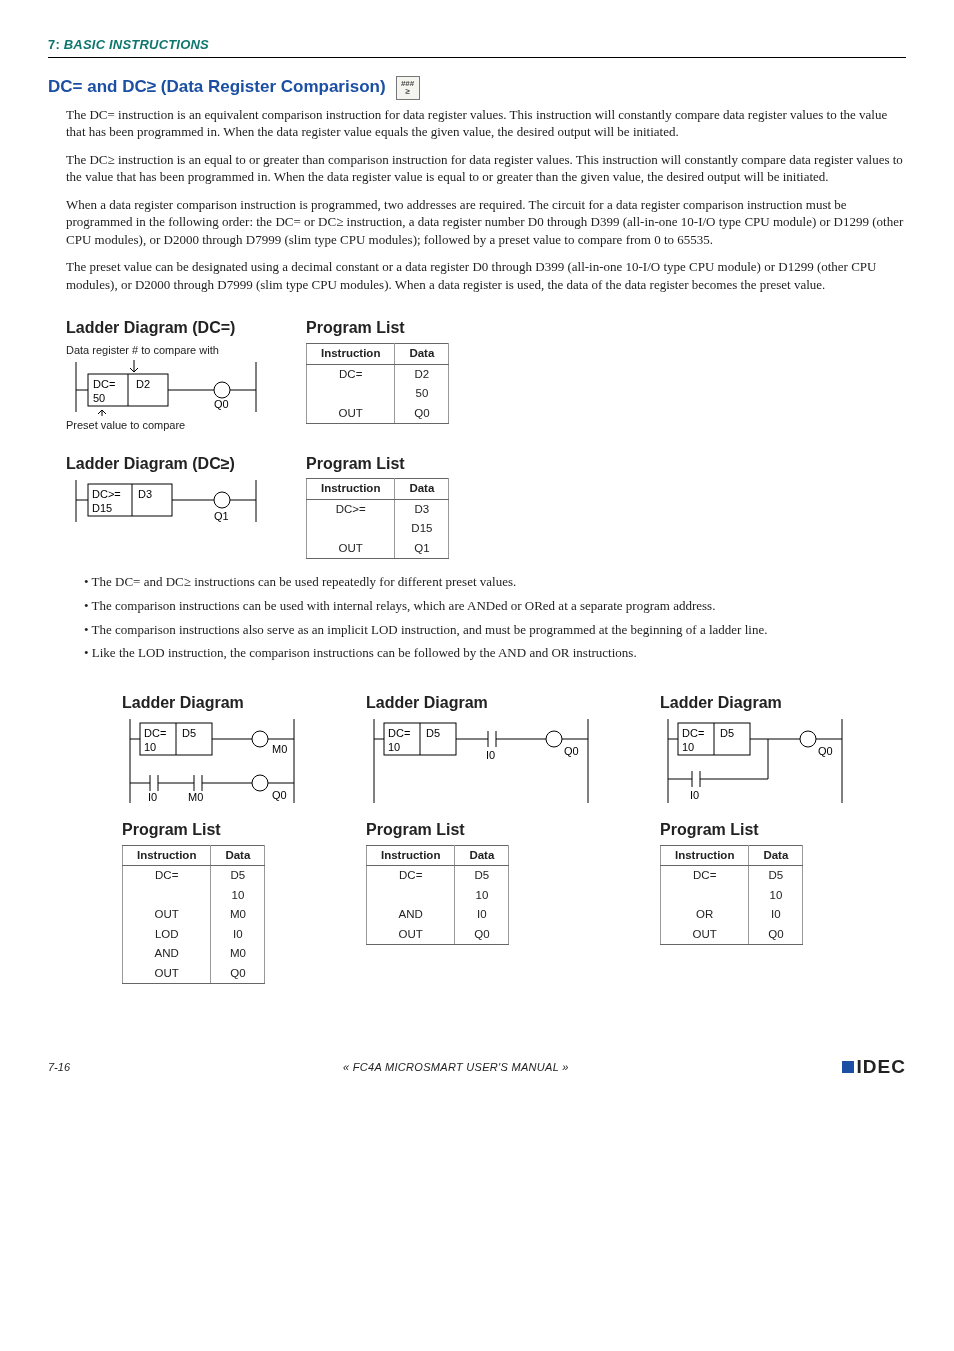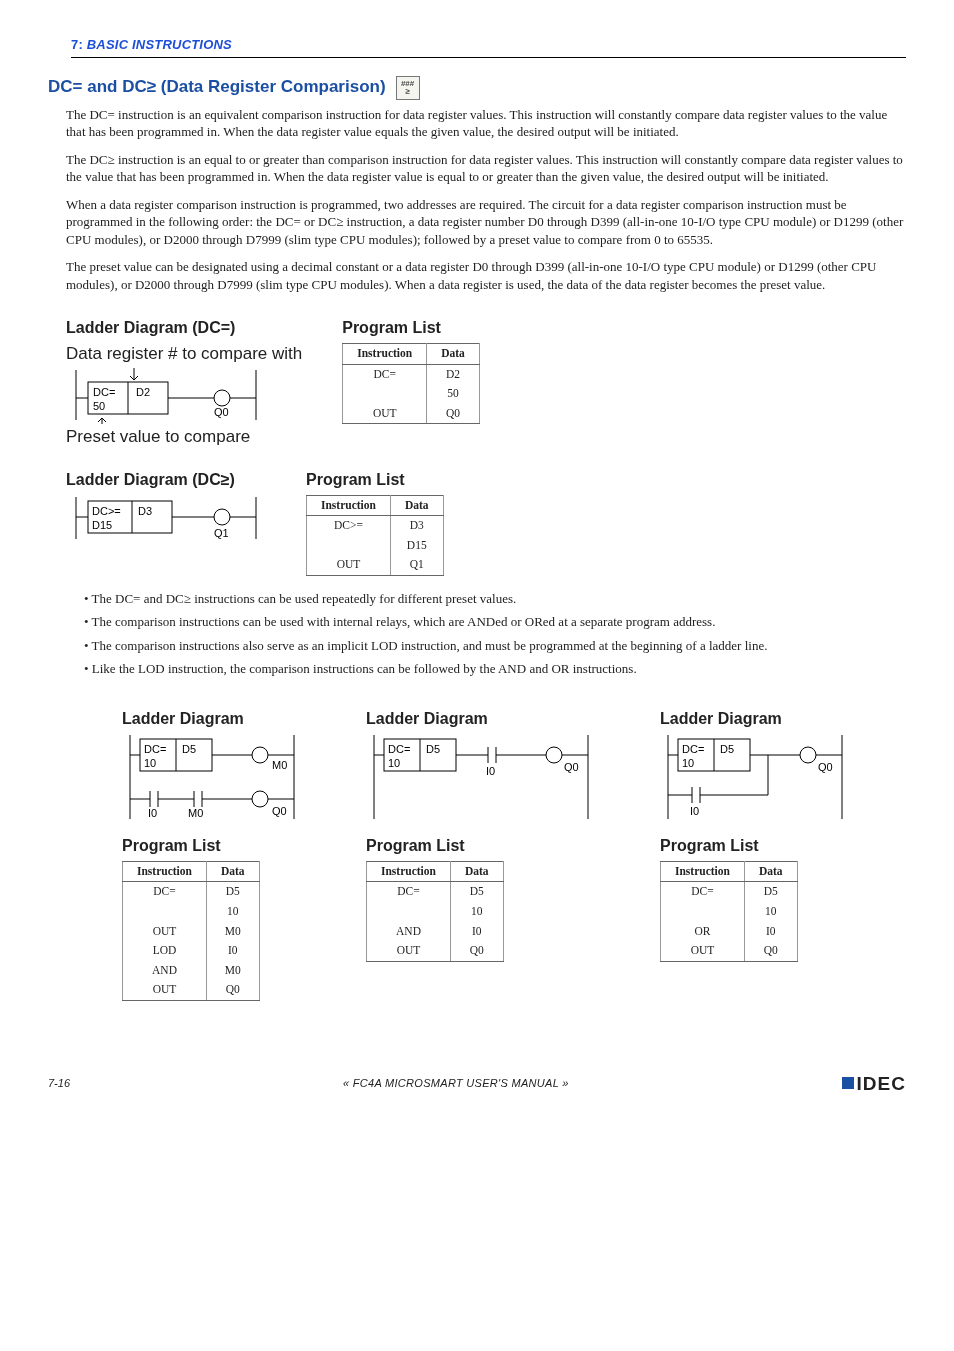--- a/index.html
+++ b/index.html
@@ -10,25 +10,24 @@
     padding: 36px 48px 24px 48px;
     width: 954px;
     box-sizing: border-box;
     line-height: 1.35;
   }
   .topline {
     font-family: Arial, Helvetica, sans-serif;
     font-weight: bold;
     font-style: italic;
     font-size: 13px;
-    color: #1d4ed8;
+    color: #0f766e;
     padding-bottom: 3px;
     border-bottom: 1.5px solid #000;
     letter-spacing: .2px;
-    margin-left: 23px;
   }
   .topline .chapnum { font-style: normal; }
   h1.main {
     font-family: Arial, Helvetica, sans-serif;
     font-weight: bold;
     color: #1a4fa3;
     font-size: 17px;
     margin: 18px 0 6px 0;
     display: flex;
     gap: 10px;
@@ -49,25 +48,25 @@
   }
   .indent { padding-left: 18px; }
   p.body { margin: 6px 0 10px 0; }
   h3.subhead {
     font-family: Arial, Helvetica, sans-serif;
     font-weight: bold;
     font-size: 16px;
     margin: 14px 0 4px 0;
   }
   .row { display:flex; align-items:flex-start; gap: 40px; }
-  .ladder-note { font-family: Arial, sans-serif; font-size:17px; }
+  .ladder-note { font-family: Arial, sans-serif; font-size:11px; }
   svg.ladder { display:block; }
   table.proglist {
     border-collapse: collapse;
-    font-family: Liberation Serif, serif;
+    font-family: Liberation Sans, sans-serif;
     font-size: 11.5px;
     padding-left: 36px;
   }
   table.proglist th, table.proglist td {
     border-left: 1px solid #999;
     border-right: 1px solid #999;
     padding: 2px 14px;
     text-align: center;
   }
   table.proglist th {

